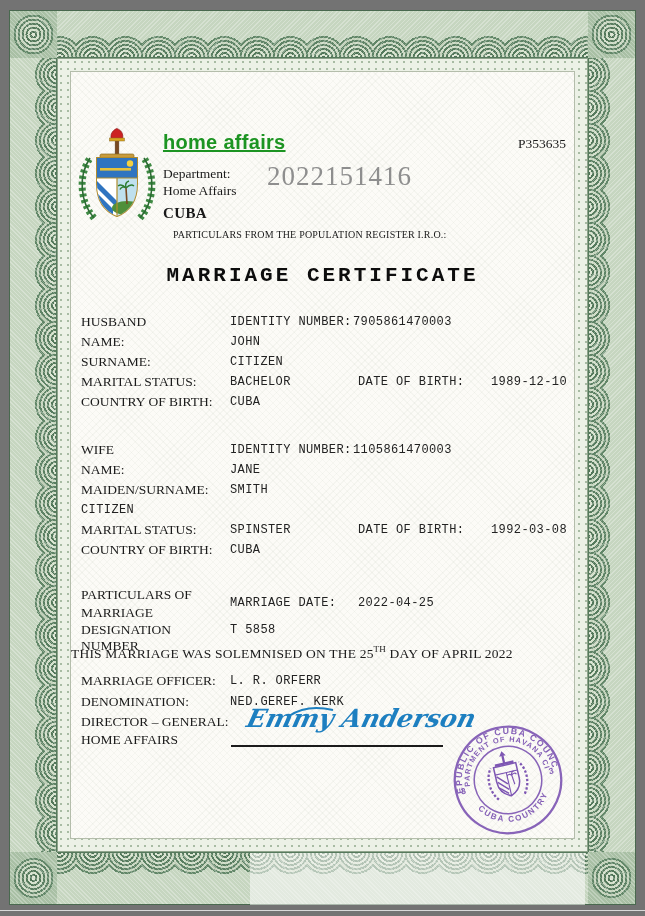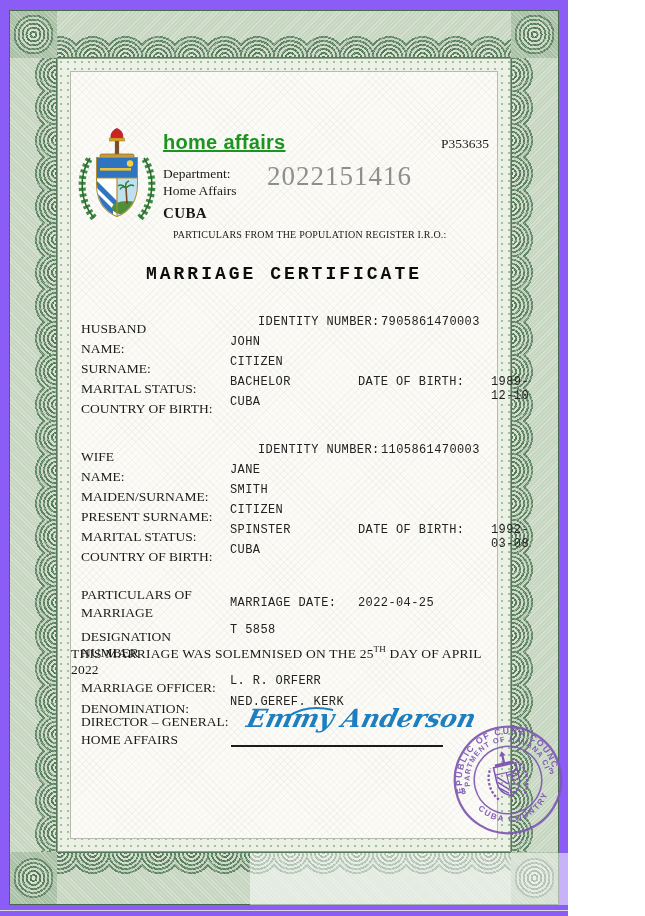--- a/index.html
+++ b/index.html
@@ -1,16 +1,16 @@
 <!DOCTYPE html>
 <html style="--brand-green: #1c9422; --number-gray: #8e8e8e; --signature-blue: #1d7fc0; --stamp-purple: #7e57b3; --border-green: #5a7f61;"><head>
 <meta charset="utf-8">
 <style>
   html,body{margin:0;padding:0;background:#fff;}
-  .page{position:relative;width:568px;height:916px;background:#8b5cf6;overflow:hidden;
+  .page{position:relative;width:645px;height:916px;background:#737373;overflow:hidden;
         font-family:"Liberation Serif",serif;color:#1a1a1a;}
   
   .frame{position:absolute;left:9px;top:10px;right:9px;bottom:11px;border:1px solid #49694f;background:#cbd9c5;}
   .band{position:absolute;background-color:#c6d6c0;}
   .band-top{left:0;top:0;right:0;height:47px;
     background-image:
       repeating-linear-gradient(135deg,rgba(255,255,255,.28) 0 1px,rgba(0,0,0,0) 1px 3px),
       radial-gradient(24px 24px at 50% 100%, #4e7355 0 2px,#d7e2ce 2px 4px,#527759 4px 6px,#d2dfc9 6px 8px,#567b5d 8px 10px,#ccdac4 10px 12px,#5a7f61 12px 14px,#c6d5be 14px 16px,#5e8365 16px 18px,#c0d0b8 18px 20px,#628768 20px 22px,transparent 22px);
     background-size:auto,33px 47px;box-shadow:inset 0 -1px 0 #56795c;}
   .band-bottom{left:0;bottom:0;right:0;height:52px;
@@ -46,26 +46,26 @@
   
   .abs{position:absolute;}
   .brand{left:92px;top:59px;font-family:"Liberation Sans",sans-serif;font-weight:bold;font-size:20px;
     color:var(--brand-green,#1c9422);text-decoration:underline;text-decoration-thickness:2px;letter-spacing:.3px;}
   .serial{right:8px;top:64px;font-size:13.5px;}
   .dept{left:92px;top:93px;font-size:13.5px;line-height:17px;}
   .regnum{left:196px;top:89px;font-size:27px;color:var(--number-gray,#8e8e8e);letter-spacing:1px;}
   .country{left:92px;top:133px;font-size:15px;font-weight:bold;letter-spacing:.4px;}
   .subtitle{left:102px;top:157px;font-size:10px;letter-spacing:.2px;}
   .title{left:0;right:0;top:192px;text-align:center;font-family:"Liberation Mono",monospace;
-    font-weight:bold;font-size:18px;letter-spacing:3px;color:#0d0d0d;}
+    font-weight:bold;font-size:21px;letter-spacing:3px;color:#0d0d0d;}
   
   .row{position:absolute;left:10px;right:2px;height:20px;display:flex;align-items:flex-start;font-size:13.5px;}
-  .lbl{width:149px;flex:0 0 auto;margin-top:7px;}
+  .lbl{width:149px;flex:0 0 auto;}
   .mono{font-family:"Liberation Mono",monospace;font-size:12px;letter-spacing:.4px;color:#222;padding-top:1px;}
-  .c2{width:128px;flex:0 0 auto;} .c3{width:133px;flex:0 0 auto;} .idl{width:123px;flex:0 0 auto;margin-left:28px;}
+  .c2{width:128px;flex:0 0 auto;} .c3{width:133px;flex:0 0 auto;} .idl{width:123px;flex:0 0 auto;}
   .freelbl{position:absolute;left:10px;font-size:13.5px;}
   .daterow{position:absolute;left:159px;top:523px;display:flex;}
   .solemn{position:absolute;left:0;right:0;top:572px;text-align:left;font-size:13.5px;letter-spacing:.2px;}
   .solemn sup{font-size:9px;vertical-align:super;}
   .sigline{position:absolute;left:160px;top:673px;width:212px;height:2px;background:#1b1b1b;}
   .fadepatch{position:absolute;left:250px;top:853px;width:335px;height:52px;background:rgba(252,252,250,.55);}
   .scanline{position:absolute;left:0;right:0;bottom:5px;height:1px;background:#d9d9d9;}
 </style>
 </head>
 <body>
@@ -162,21 +162,20 @@
         </div>
         <div class="row" style="top:390px">
           <span class="lbl">NAME:</span>
           <span class="mono">JANE</span>
         </div>
         <div class="row" style="top:410px">
           <span class="lbl">MAIDEN/SURNAME:</span>
           <span class="mono">SMITH</span>
         </div>
         <div class="row" style="top:430px">
-          <span class="lbl">PRESENT SURNAME:</span>
           <span class="mono">CITIZEN</span>
         </div>
         <div class="row" style="top:450px">
           <span class="lbl">MARITAL STATUS:</span>
           <span class="mono c2">SPINSTER</span>
           <span class="mono c3">DATE OF BIRTH:</span>
           <span class="mono">1992-03-08</span>
         </div>
         <div class="row" style="top:470px">
           <span class="lbl">COUNTRY OF BIRTH:</span>

